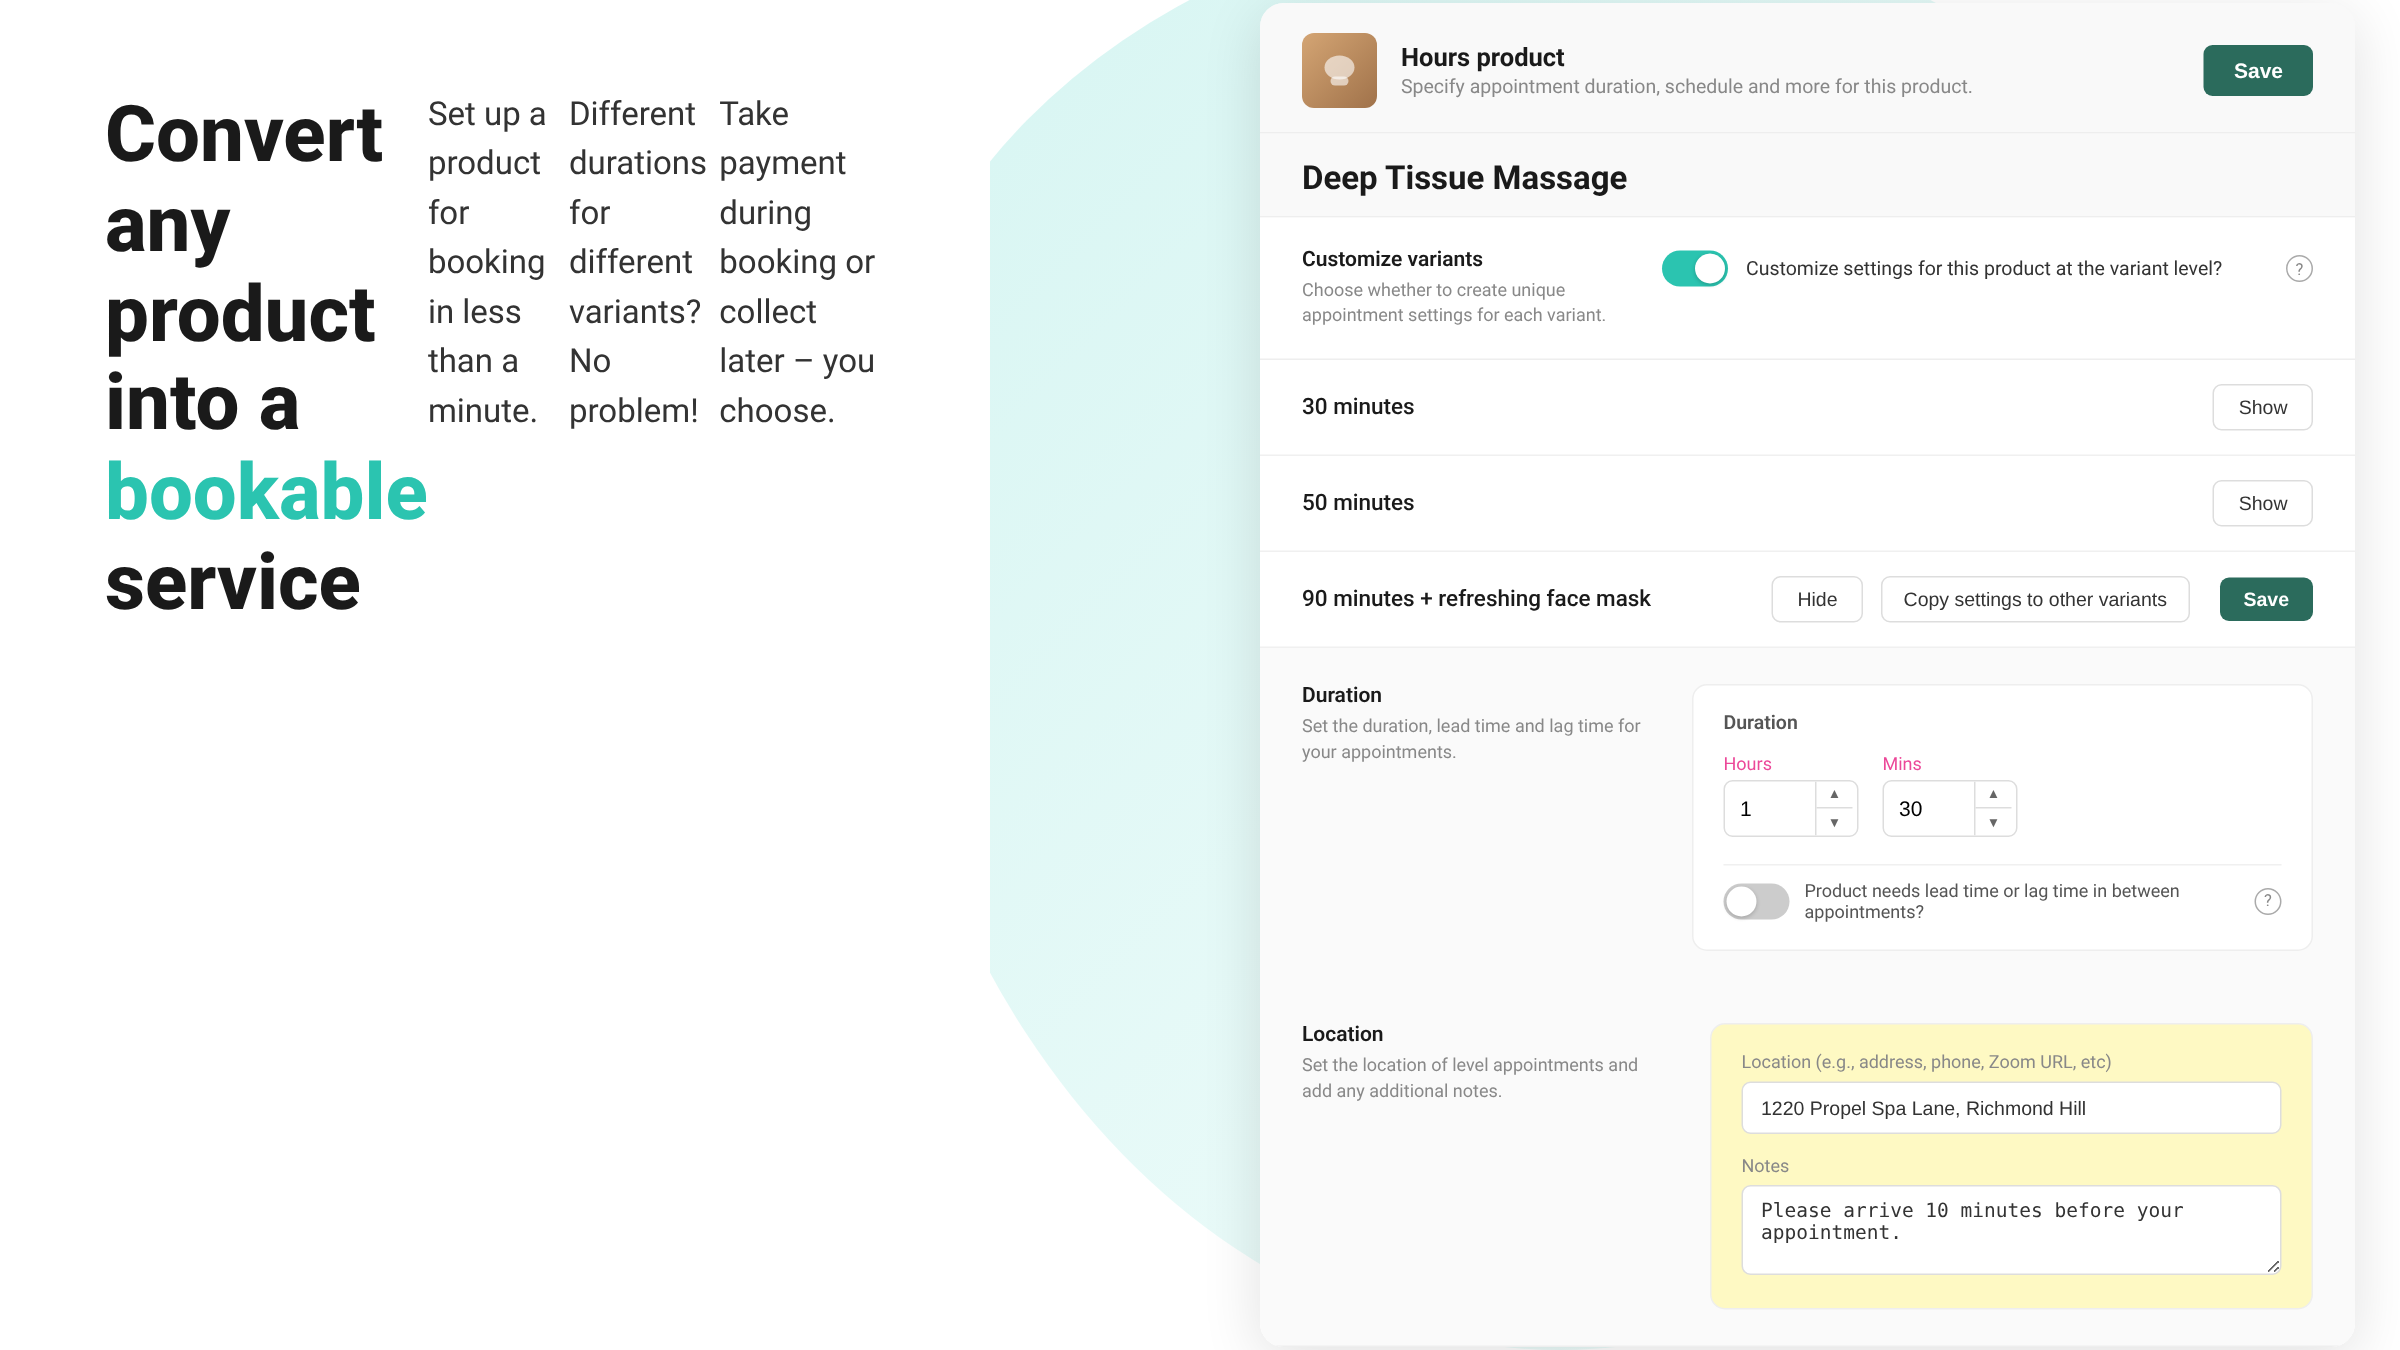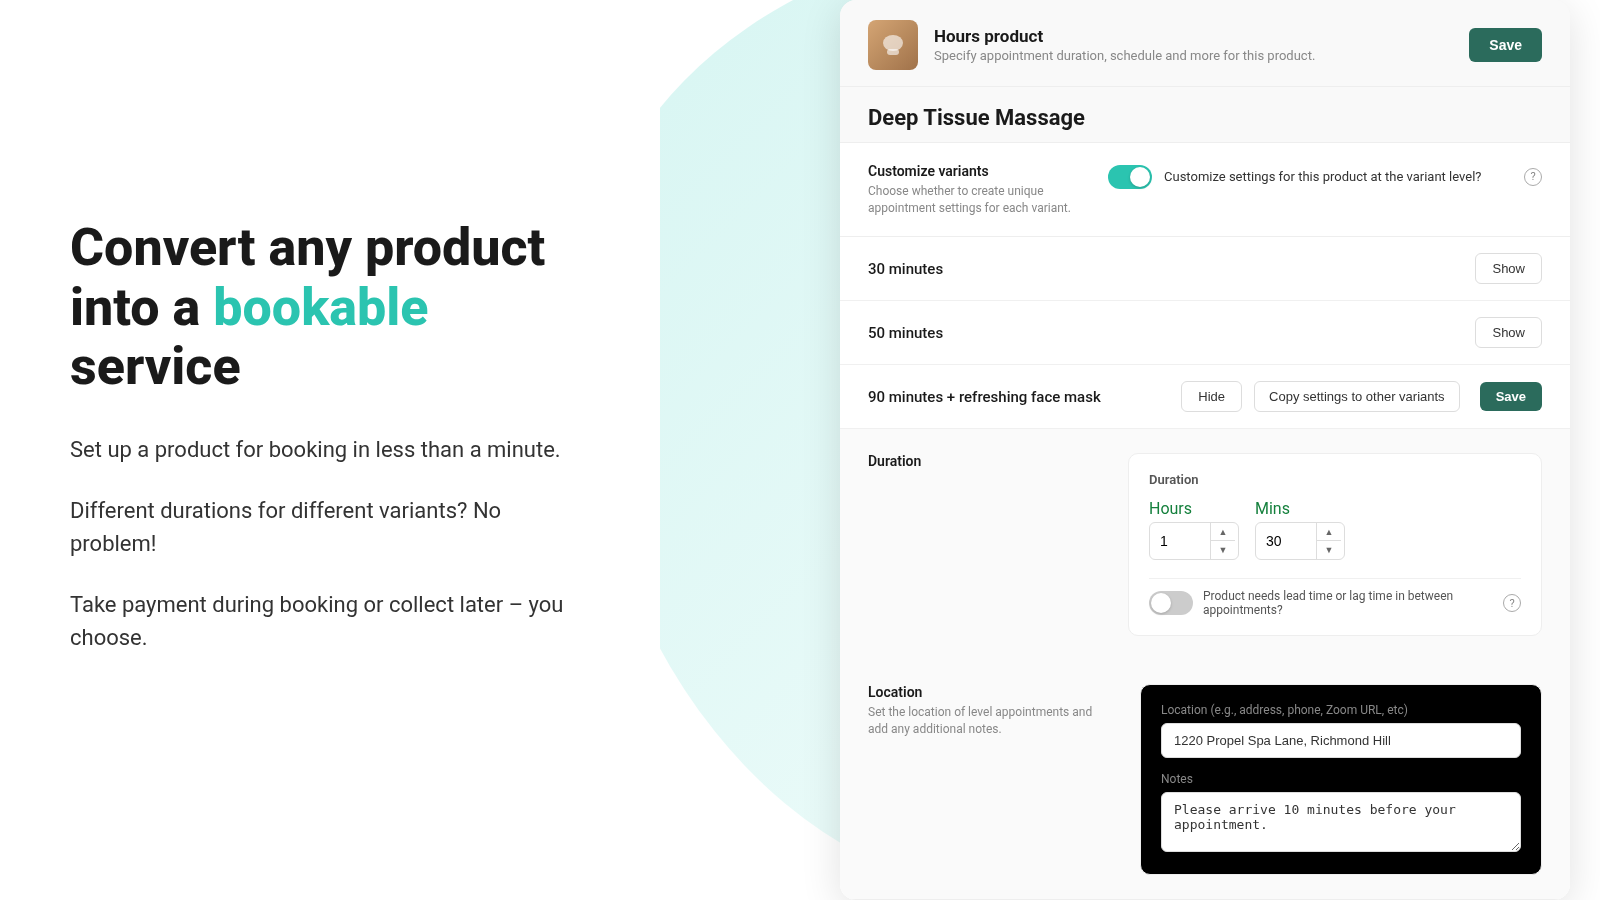--- a/index.html
+++ b/index.html
@@ -11,21 +11,21 @@
       overflow: hidden;
       display: flex;
     }
 
     
     .left-panel {
       width: 660px;
       min-width: 660px;
       height: 900px;
       display: flex;
-      flex-direction: column;
+      flex-direction: row;
       justify-content: center;
       padding: 60px 70px;
       background: #ffffff;
       position: relative;
       z-index: 2;
     }
 
     .hero-heading {
       font-size: 52px;
       font-weight: 800;
@@ -329,22 +329,22 @@
       margin-bottom: 18px;
     }
 
     .duration-field {
       display: flex;
       flex-direction: column;
       gap: 4px;
     }
 
     .duration-field label {
-      font-size: 16px;
-      color: #15803d;
+      font-size: 12px;
+      color: #ec4899;
     }
 
     .number-input {
       display: flex;
       align-items: center;
       border: 1px solid #dddddd;
       border-radius: 6px;
       overflow: hidden;
       background: #ffffff;
       width: 90px;
@@ -405,21 +405,21 @@
       gap: 32px;
     }
 
     .location-label-col {
       width: 240px;
       flex-shrink: 0;
     }
 
     .location-control-col {
       flex: 1;
-      background: #000000;
+      background: #fef9c3;
       border-radius: 10px;
       border: 1px solid #eeeeee;
       padding: 18px 20px;
     }
 
     .field-label {
       font-size: 12px;
       color: #888888;
       margin-bottom: 6px;
     }
@@ -517,20 +517,21 @@
           <button class="btn-hide">Hide</button>
           <button class="btn-copy-settings">Copy settings to other variants</button>
           <button class="btn-save-variant">Save</button>
         </div>
       </div>
 
       <div class="expanded-section">
         <div class="expanded-row">
           <div class="expanded-label-col">
             <div class="section-label">Duration</div>
+            <div class="section-desc">Set the duration, lead time and lag time for your appointments.</div>
           </div>
           <div class="expanded-control-col">
             <div class="duration-heading">Duration</div>
             <div class="duration-inputs">
               <div class="duration-field">
                 <label>Hours</label>
                 <div class="number-input">
                   <input type="number" value="1" style="">
                   <div class="spinners">
                     <button>▲</button>

